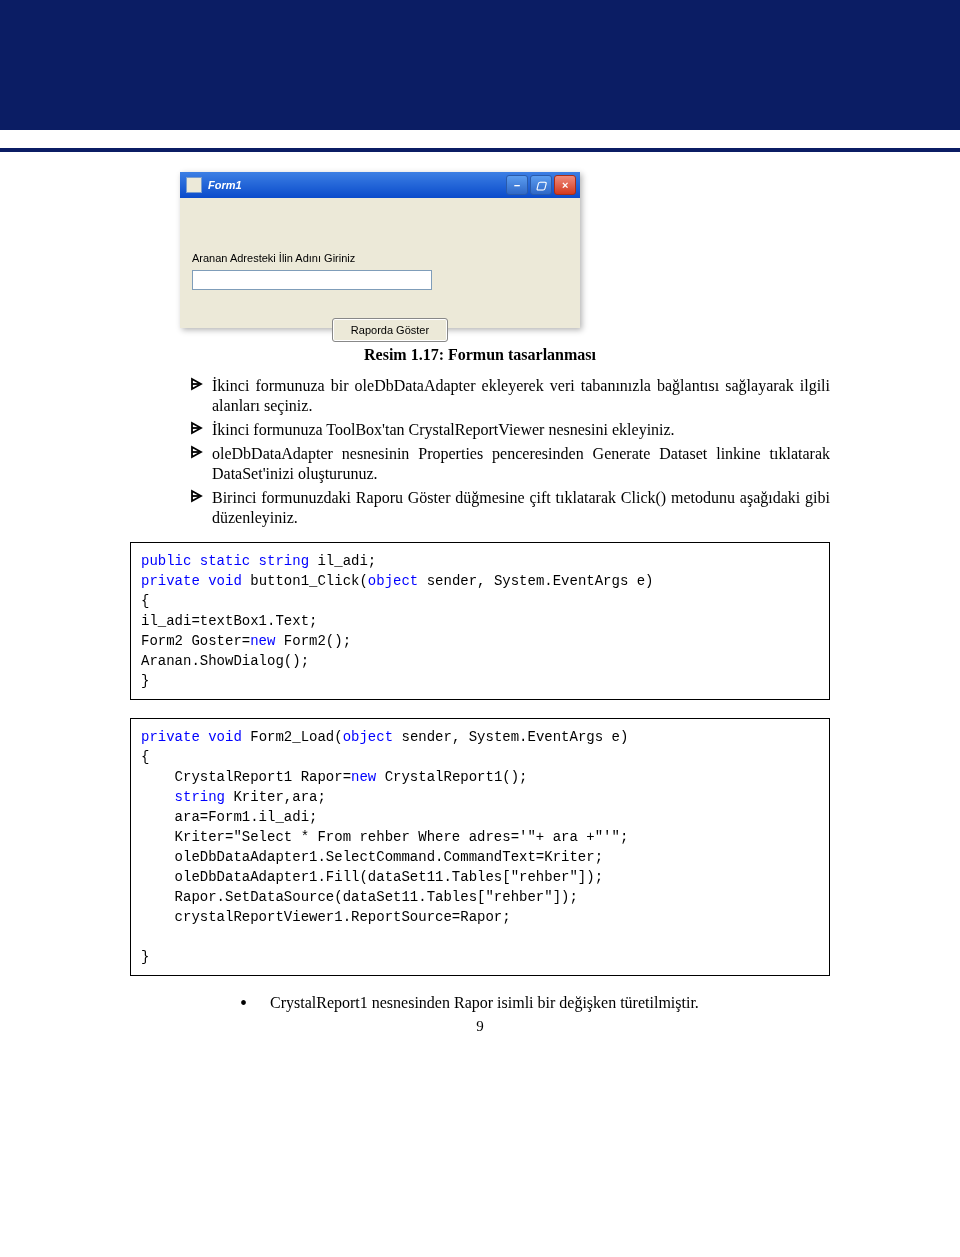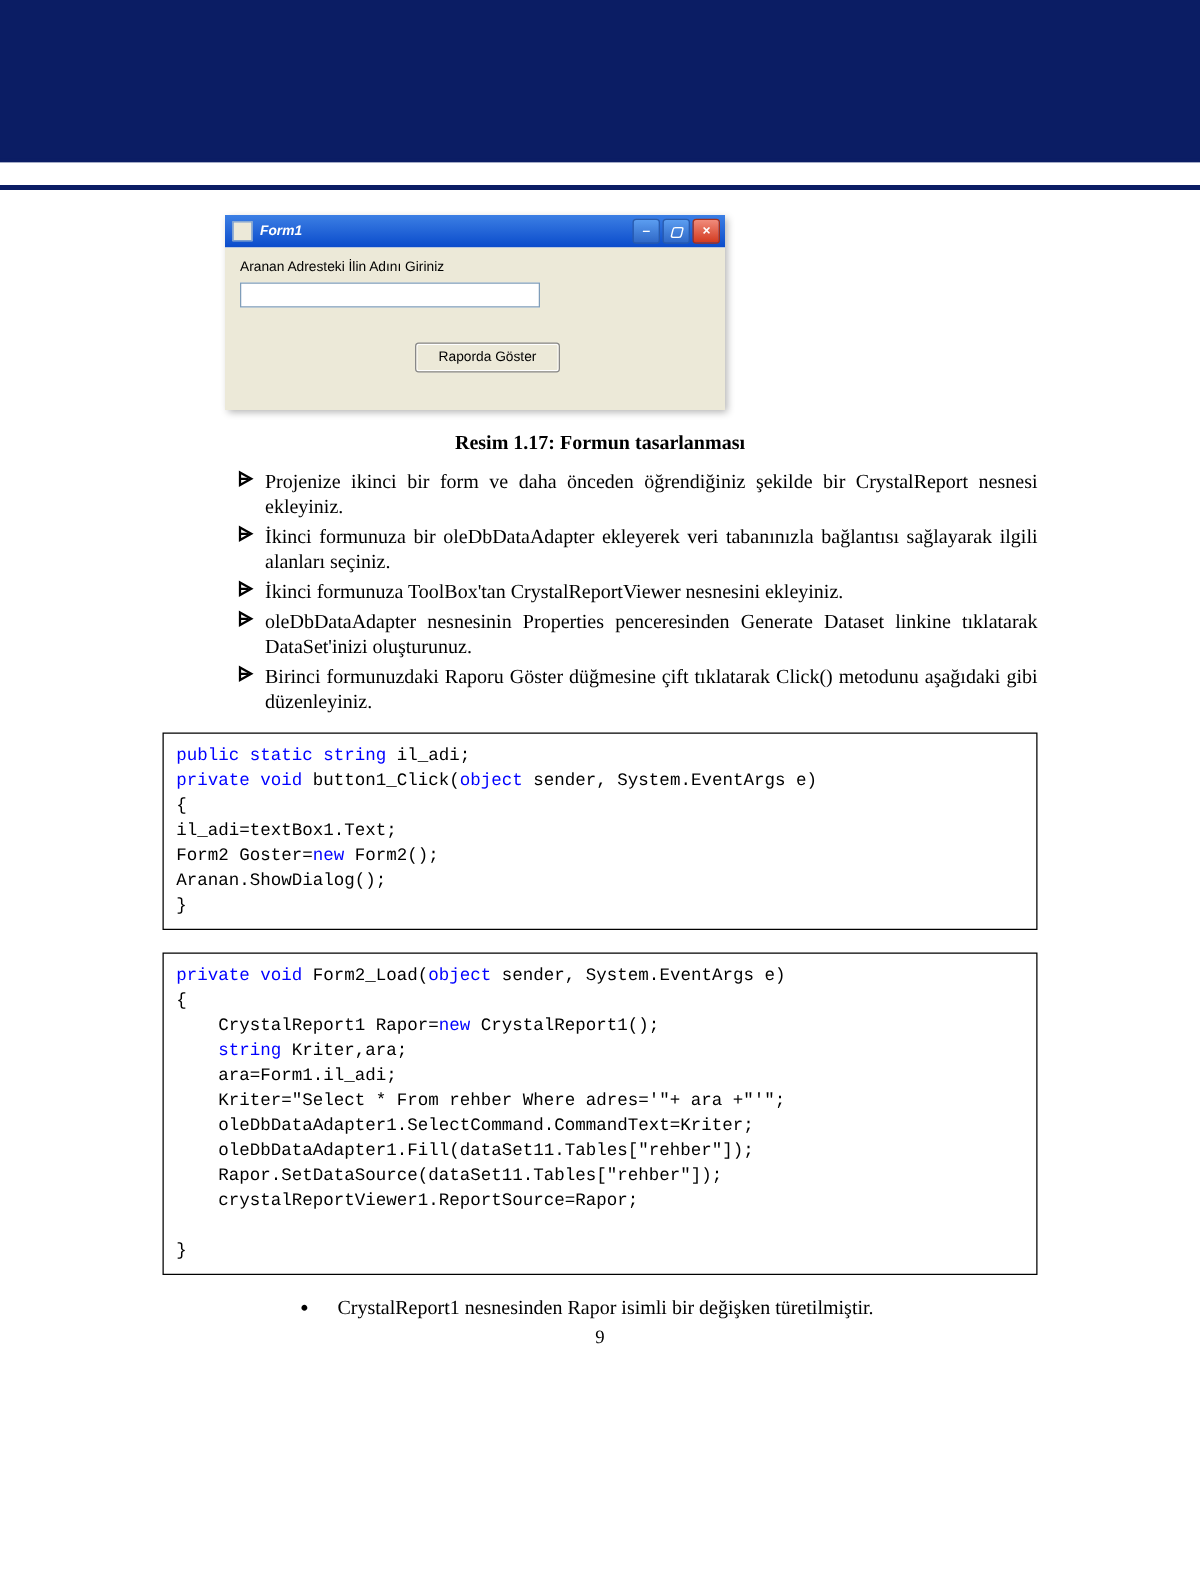--- a/index.html
+++ b/index.html
@@ -61,21 +61,21 @@
     font-size: 11px; font-weight: bold;
     color: #fff;
   }
   .win-btn.min, .win-btn.max { background: linear-gradient(to bottom,#5b9df0,#2f68c7); border:1px solid #2a5bab; }
   .win-btn.close { background: linear-gradient(to bottom,#f08b7b,#d33a1f); border:1px solid #a82e17; }
   .win-body {
     background: #ece9d8;
     padding: 10px 12px 20px 12px;
     height: 130px;
   }
-  .win-label { color:#000; margin-bottom: 6px; }
+  .win-label { color:#000; margin-bottom: 6px; margin-top: 44px; }
   .win-input {
     width: 240px; height: 20px;
     background: #fff;
     border: 1px solid #7f9db9;
     padding: 1px 3px;
   }
   .win-button {
     width: 116px; height: 24px;
     margin: 28px auto 0 140px;
     background: #ece9d8;
@@ -168,29 +168,20 @@
       <div class="win-input"></div>
       <div class="win-button">
         <span>Raporda Göster</span>
       </div>
     </div>
   </div>
 
   <div class="caption">Resim 1.17: Formun tasarlanması</div>
 
   <div class="bullets">
-    <div class="bullet-row">
-      <span class="bullet-arrow">
-        <svg viewBox="0 0 14 14">
-            <path d="M2 2 L11 7 L2 12 Z" fill="none" stroke="#000" stroke-width="1.8"></path>
-            <line x1="2" y1="7" x2="9" y2="7" stroke="#000" stroke-width="1.8"></line>
-          </svg>
-      </span>
-      <span class="bullet-text">Projenize ikinci bir form ve daha önceden öğrendiğiniz şekilde bir CrystalReport nesnesi ekleyiniz.</span>
-    </div>
     <div class="bullet-row">
       <span class="bullet-arrow">
         <svg viewBox="0 0 14 14">
             <path d="M2 2 L11 7 L2 12 Z" fill="none" stroke="#000" stroke-width="1.8"></path>
             <line x1="2" y1="7" x2="9" y2="7" stroke="#000" stroke-width="1.8"></line>
           </svg>
       </span>
       <span class="bullet-text">İkinci formunuza bir oleDbDataAdapter ekleyerek veri tabanınızla bağlantısı sağlayarak ilgili alanları seçiniz.</span>
     </div>
     <div class="bullet-row">

